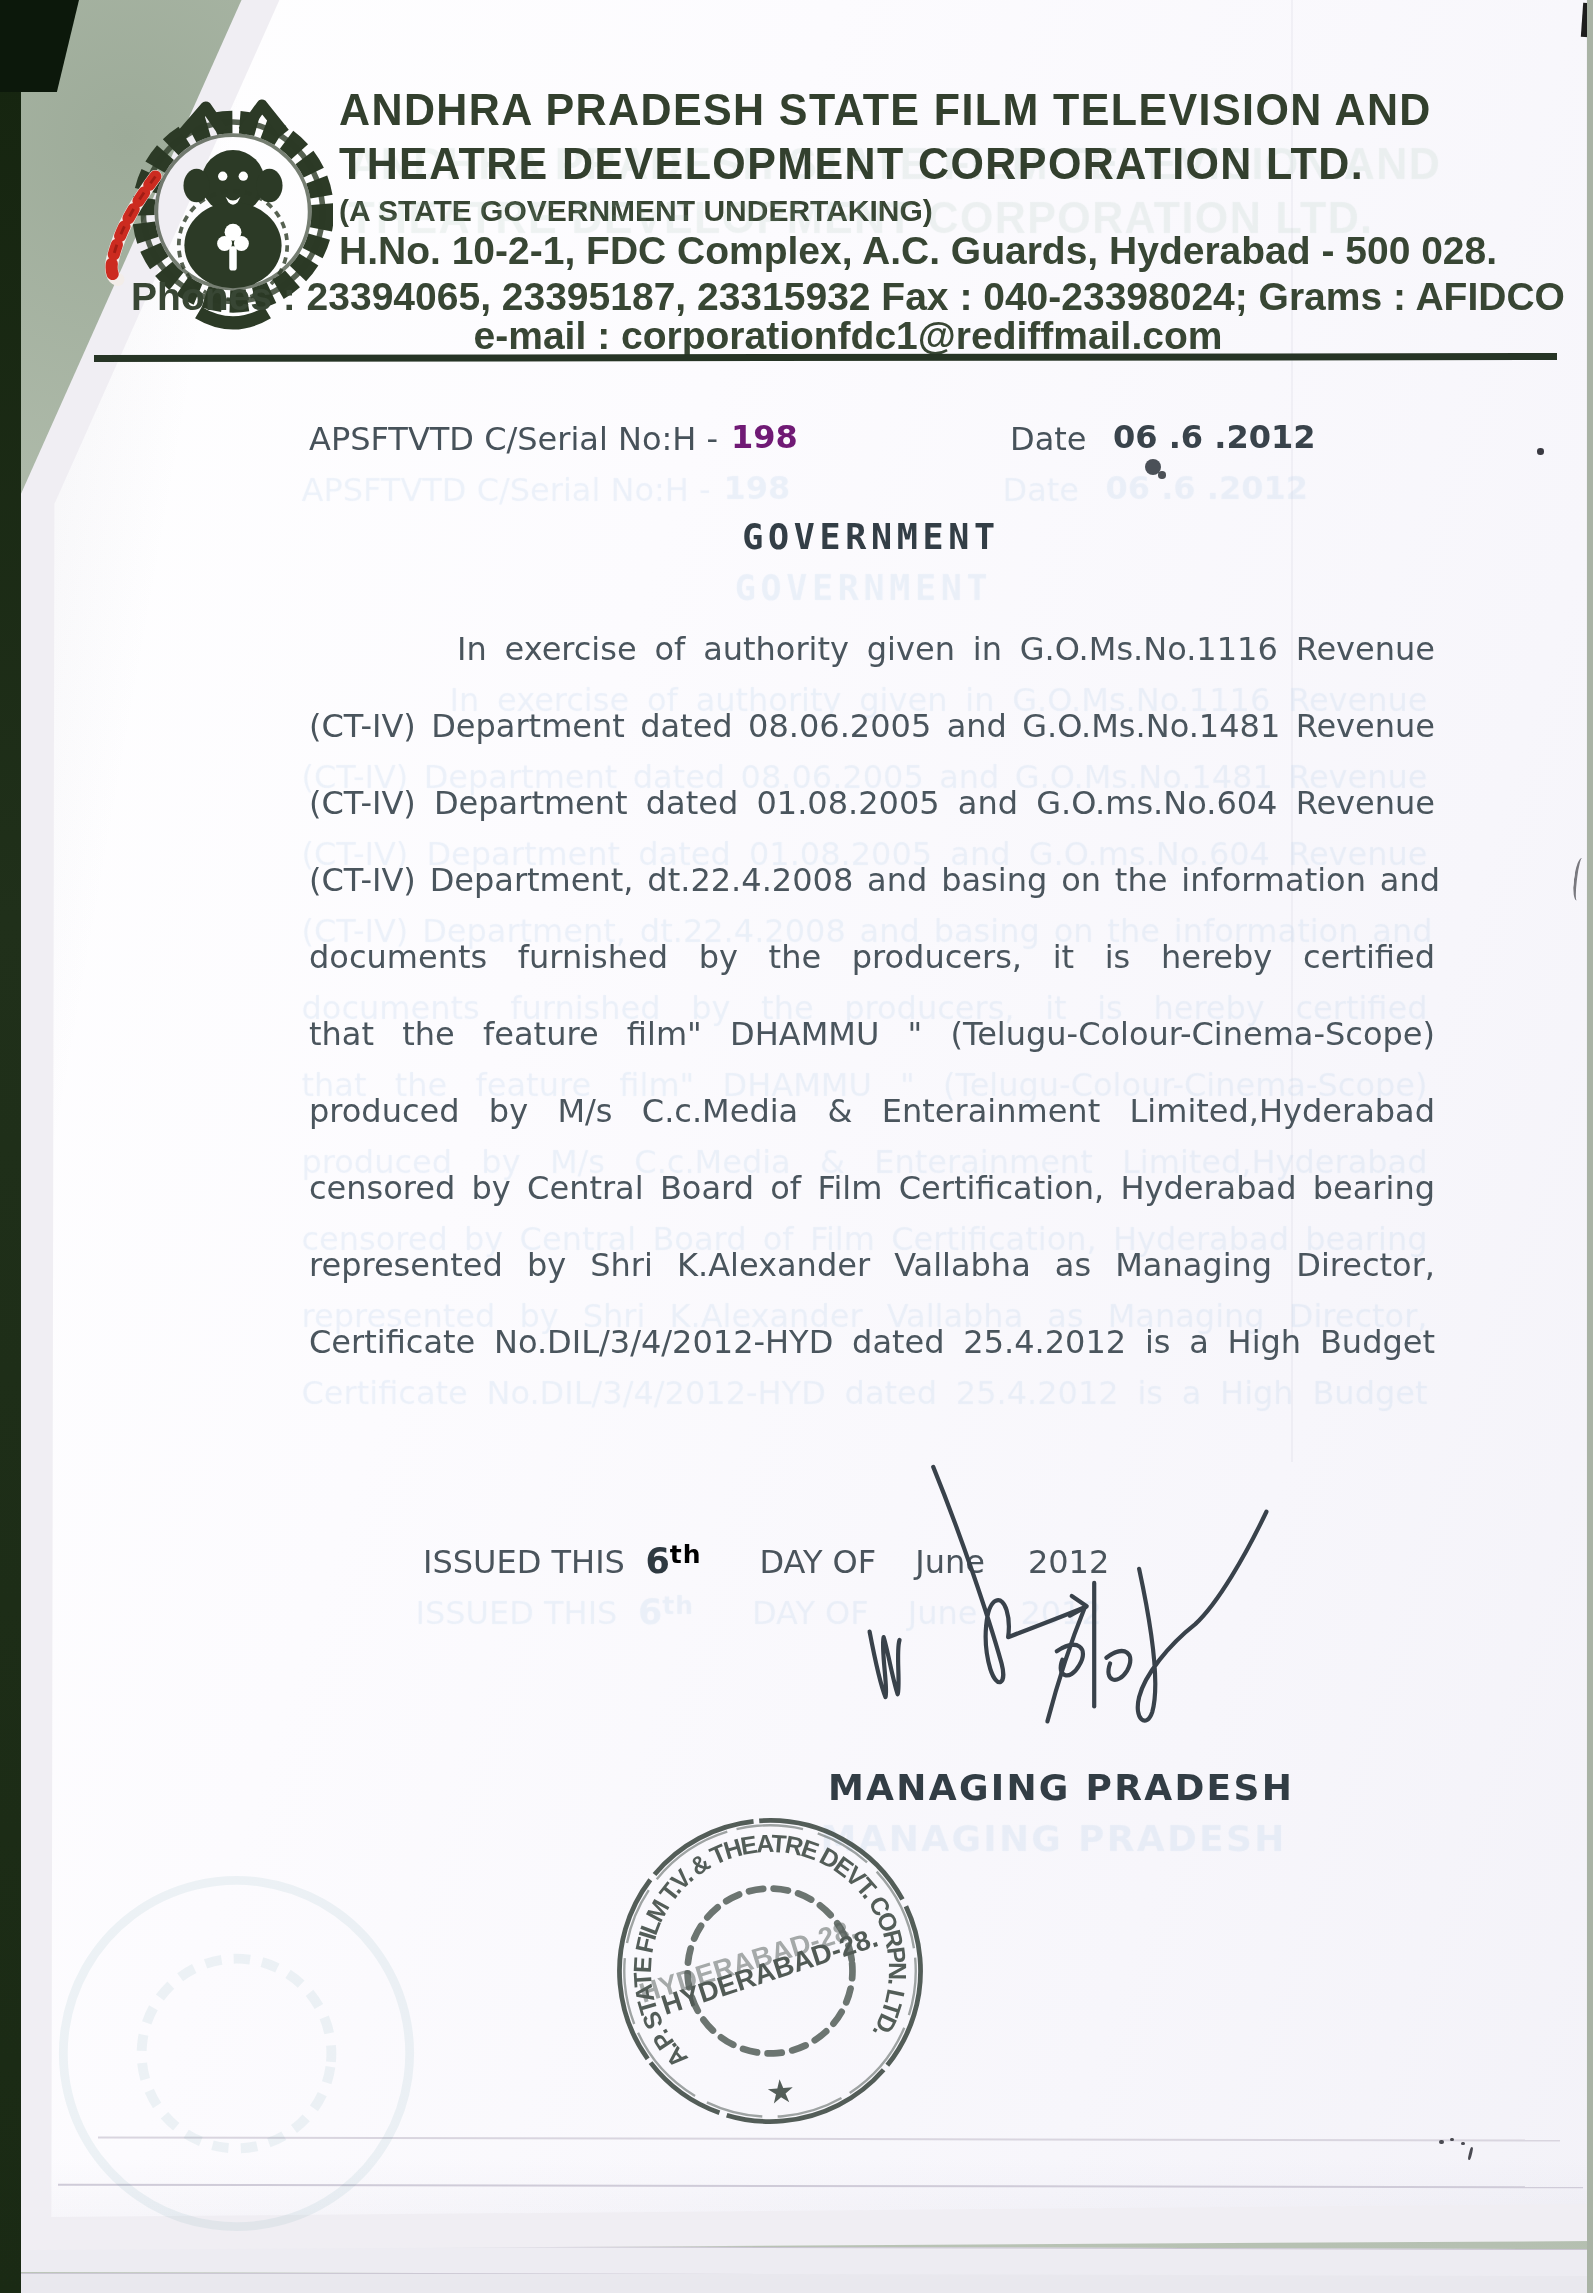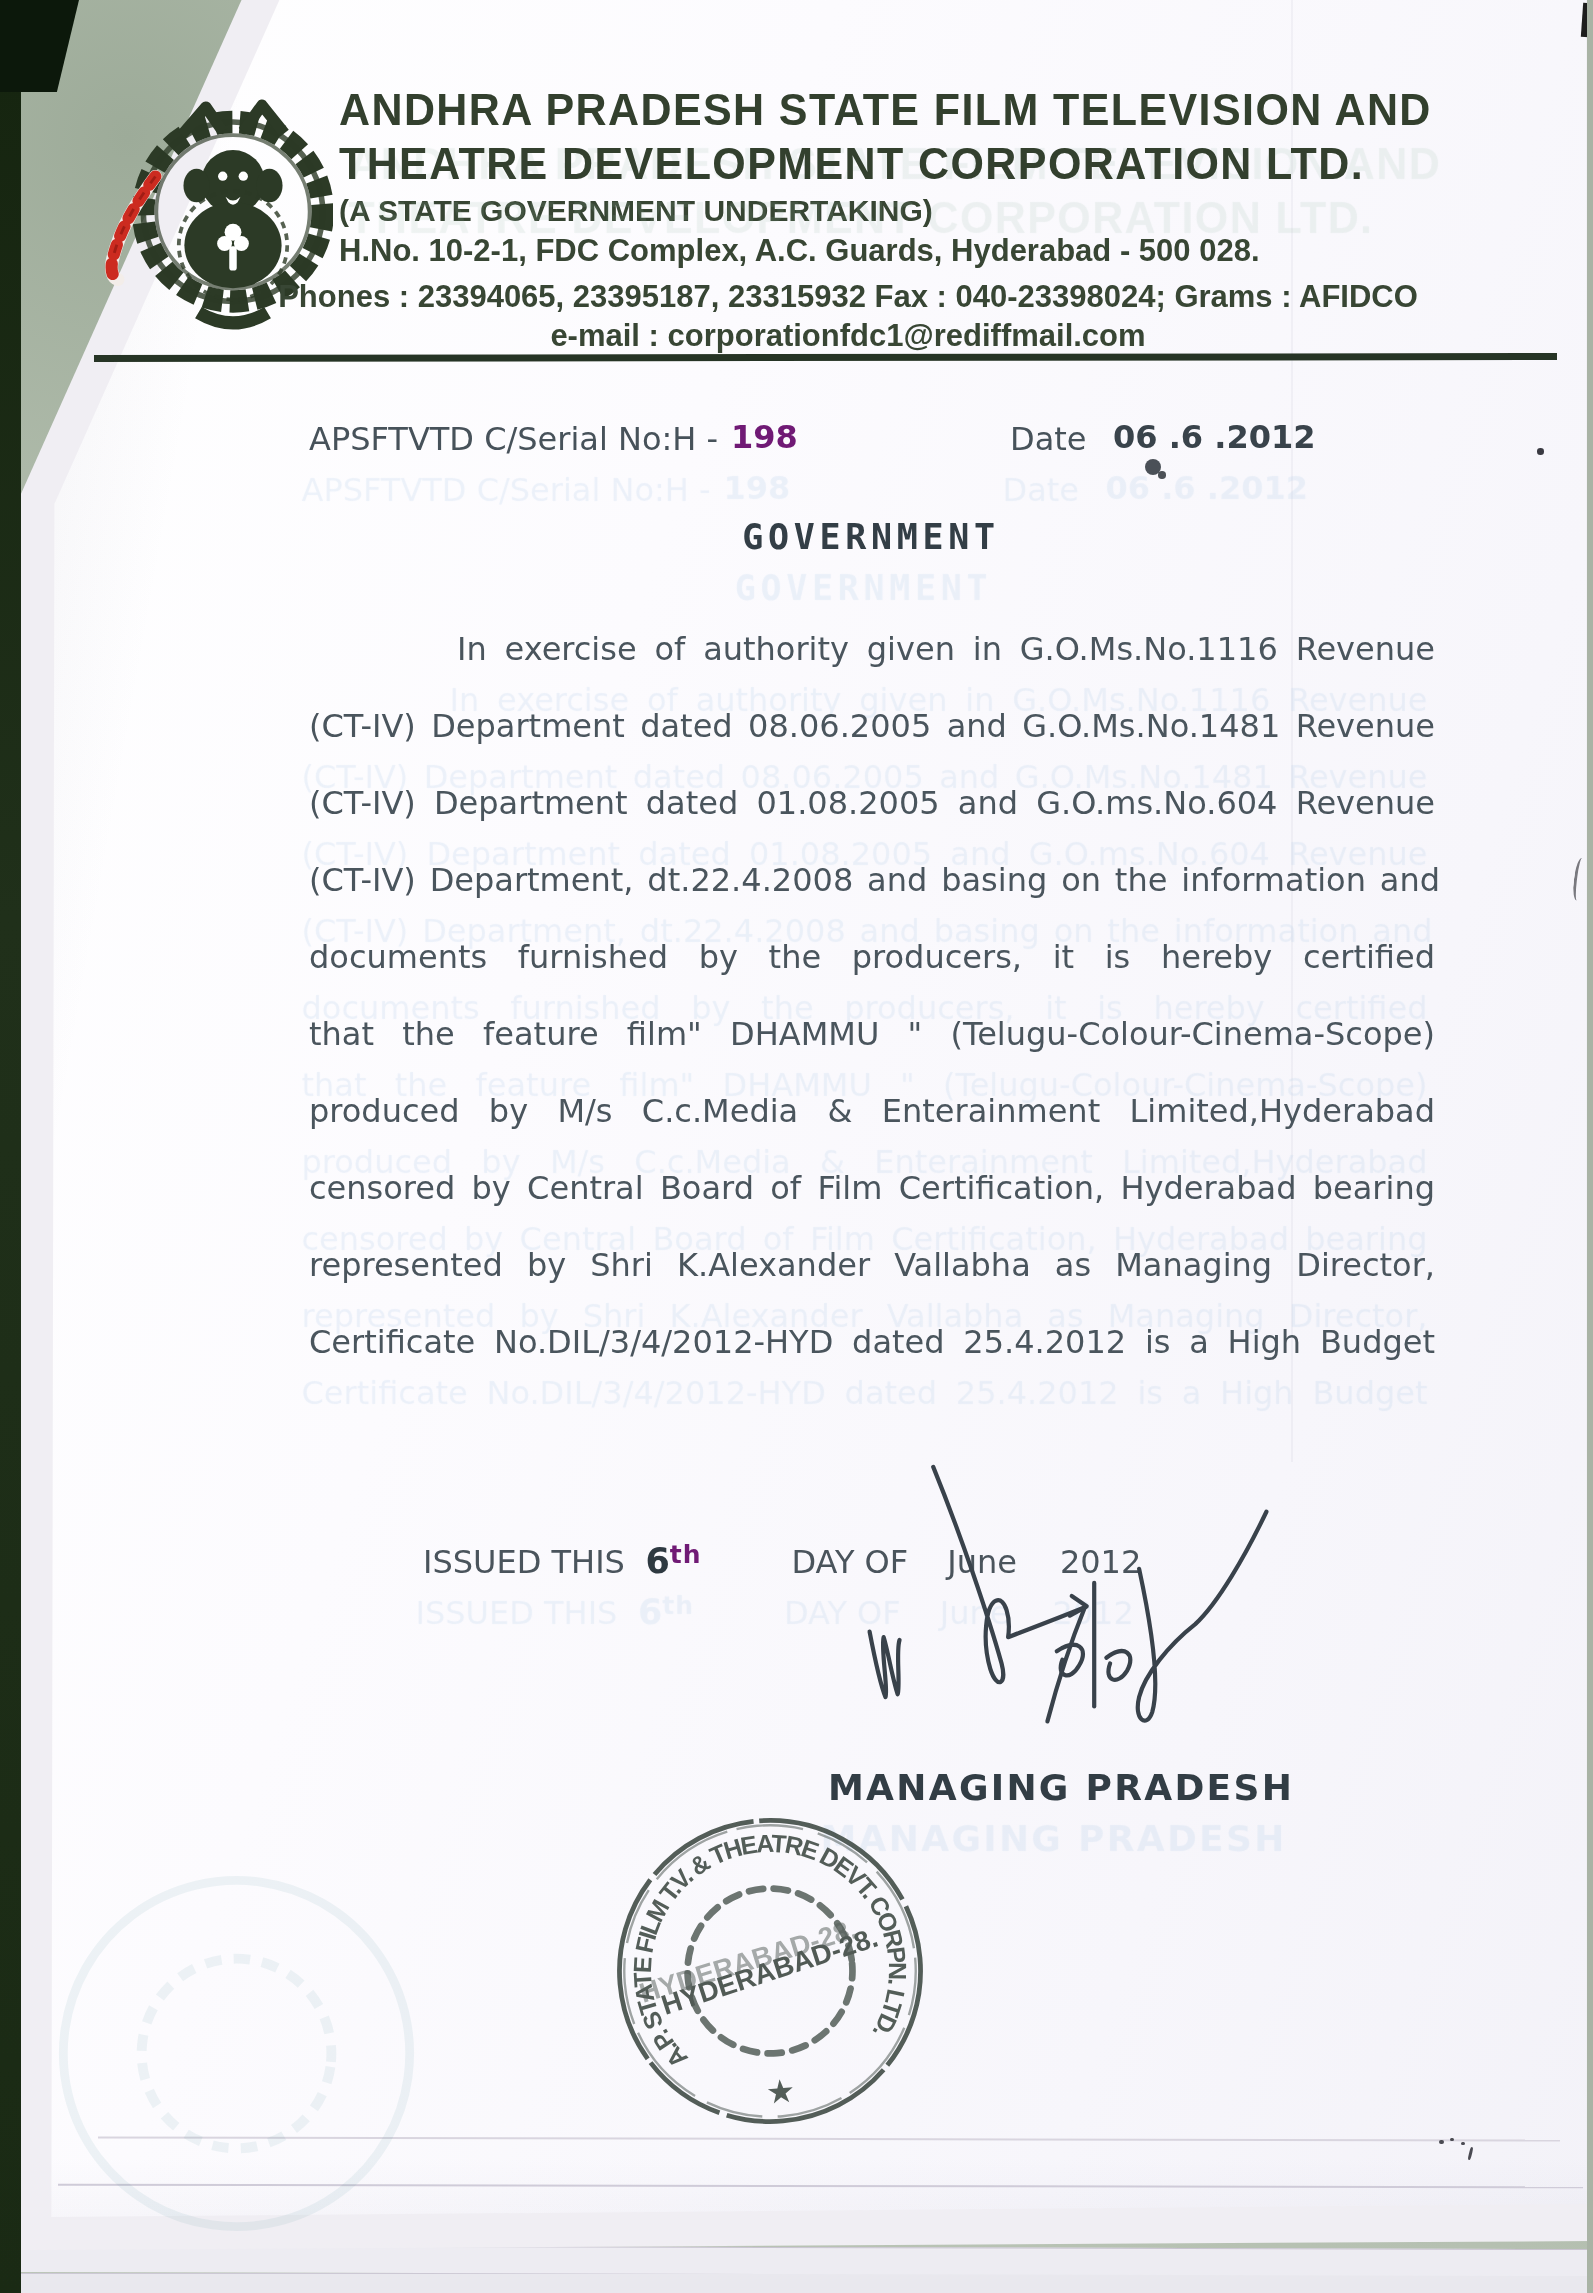--- a/index.html
+++ b/index.html
@@ -42,21 +42,21 @@
     clip-path:polygon(256px 0,337px 0,112px 543px,31px 504px);
   }
   .sheet-line1{left:98px;top:2138px;width:1462px;height:1.9px;background:#d9d5df;transform:rotate(.12deg);}
   .sheet-line2{left:58px;top:2185px;width:1525px;height:1.9px;background:#cfcbd8;transform:rotate(.1deg);}
   .crease-v{left:1291px;top:0;width:1.9px;height:1462px;background:rgba(80,80,110,.05);}
   .title-block{left:339px;top:82px;width:1210px;text-align:left;}
   .title-line{font-family:"Liberation Sans",sans-serif;font-weight:800;font-size:43px;line-height:54px;
     letter-spacing:1.4px;color:#33402e;transform:scaleY(1.04);
     text-shadow:9.4px 52px 0.9px rgba(150,185,160,.14);}
   .subtitle{font-family:"Liberation Sans",sans-serif;font-weight:700;font-size:30px;line-height:41px;color:#374533;}
-  .addr{font-family:"Liberation Sans",sans-serif;font-weight:700;font-size:31px;line-height:39px;color:#384634;}
+  .addr{font-family:"Liberation Sans",sans-serif;font-weight:700;font-size:39px;line-height:39px;color:#384634;}
   .contact-block{left:89px;top:277px;width:1518px;text-align:center;}
   .hrule{left:94px;top:354px;width:1463px;height:6.6px;background:#263425;transform:rotate(-.08deg);}
 
   
   .meta-ink{font-size:32px;color:#47525a;}
   .serial-label{left:309px;top:420px;}
   .serial-value{left:731px;top:418px;font-weight:700;color:#701a75;}
   .date-label{left:1010px;top:420px;}
   .date-value{left:1113px;top:418px;font-weight:600;color:#39434b;}
   .smudge{left:1145px;top:459px;width:16px;height:16px;border-radius:50%;background:#2b333a;opacity:.85;}
@@ -74,21 +74,21 @@
   
   .body-text{left:309px;top:611px;width:1126px;font-size:32px;color:#4a555d;word-spacing:3.7px;}
   .bline{height:77px;line-height:77px;text-align:justify;text-align-last:justify;white-space:nowrap;}
   .bline.first{padding-left:148px;width:978px;}
   .bline.last{text-align-last:left;}
 
   
   .issued{left:423px;top:1541px;font-size:32px;color:#4a545c;white-space:nowrap;}
   .issued .pfx{margin-right:20.6px;}
   .issued .day{font-weight:700;font-size:35px;color:#2e3941;}
-  .issued .sfx{font-weight:700;font-size:25px;color:#701a75;position:relative;top:-10.3px;letter-spacing:0.9px;margin-right:90px;}
+  .issued .sfx{font-weight:700;font-size:25px;color:#000000;position:relative;top:-10.3px;letter-spacing:0.9px;margin-right:58px;}
   .issued .mid{margin-right:39px;}
   .issued .mon{margin-right:43px;}
 
   .md-title{left:828px;top:1767px;font-family:"DejaVu Sans",sans-serif;font-weight:700;
     font-size:36px;letter-spacing:2.3px;color:#323d45;}
 
   .sig-svg{left:848px;top:1450px;}
   .stamp-svg{left:607px;top:1806px;transform:rotate(-5deg);opacity:.9;}
   .stamp-ghost{left:49px;top:1866px;opacity:.07;transform:rotate(8deg);}
 

